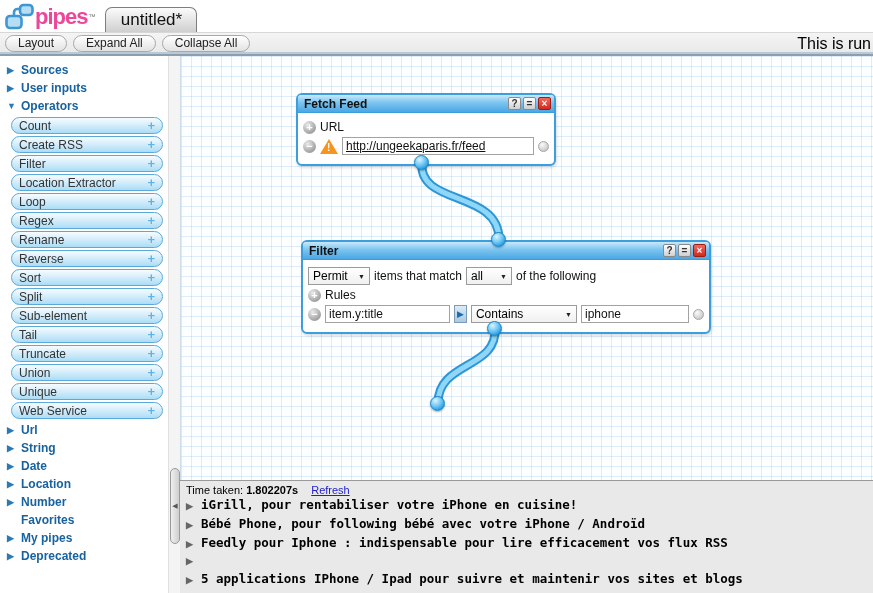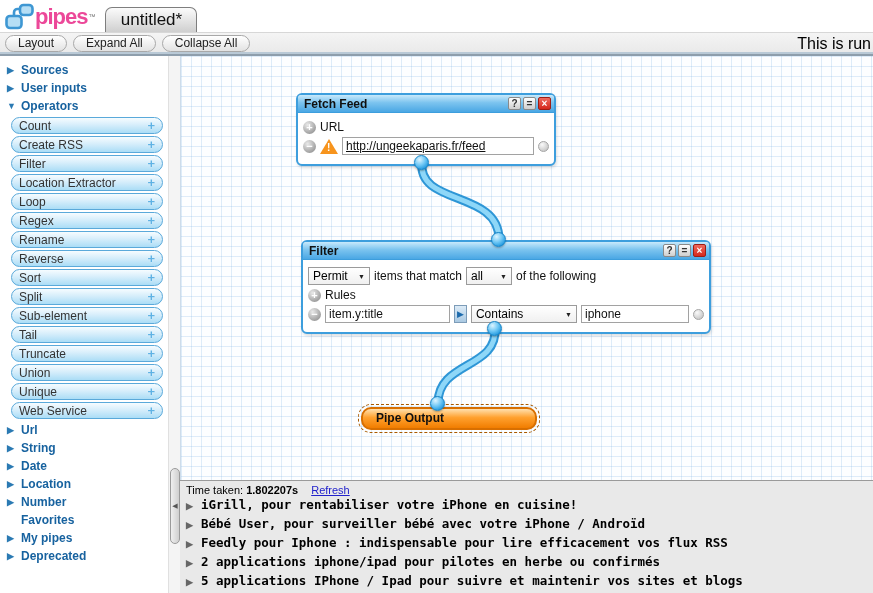--- a/index.html
+++ b/index.html
@@ -308,46 +308,42 @@
               <span class="dd">▼</span>
             </span>
             <input class="tin" style="width: 108px;" value="iphone">
             <span class="sphere"></span>
           </div>
         </div>
       </div>
       <div class="dot" style="left:306px; top:265px;"></div>
 
       <div class="dot" style="left:249px; top:340px; z-index:6;"></div>
-      <div class="pipe-output">
-        <span>Pipe Output</span>
-      </div>
     </div>
 
     <div class="debugger">
       <div class="dbg-time">
         <span>Time taken:</span>
         <b>1.802207s</b>
         <span class="dbg-refresh">Refresh</span>
       </div>
       <div class="dbg-item">
         <span class="b">▶</span>
         <span>iGrill, pour rentabiliser votre iPhone en cuisine!</span>
       </div>
       <div class="dbg-item">
         <span class="b">▶</span>
-        <span>Bébé User, pour surveiller bébé avec votre iPhone / Androïd</span>
+        <span>Bébé Phone, pour following bébé avec votre iPhone / Androïd</span>
       </div>
       <div class="dbg-item">
         <span class="b">▶</span>
         <span>Feedly pour Iphone : indispensable pour lire efficacement vos flux RSS</span>
       </div>
       <div class="dbg-item">
         <span class="b">▶</span>
-        <span>2 applications iphone/ipad pour pilotes en herbe ou confirmés</span>
       </div>
       <div class="dbg-item">
         <span class="b">▶</span>
         <span>5 applications IPhone / Ipad pour suivre et maintenir vos sites et blogs</span>
       </div>
     </div>
   </div>
 </div>
 
 </body></html>

